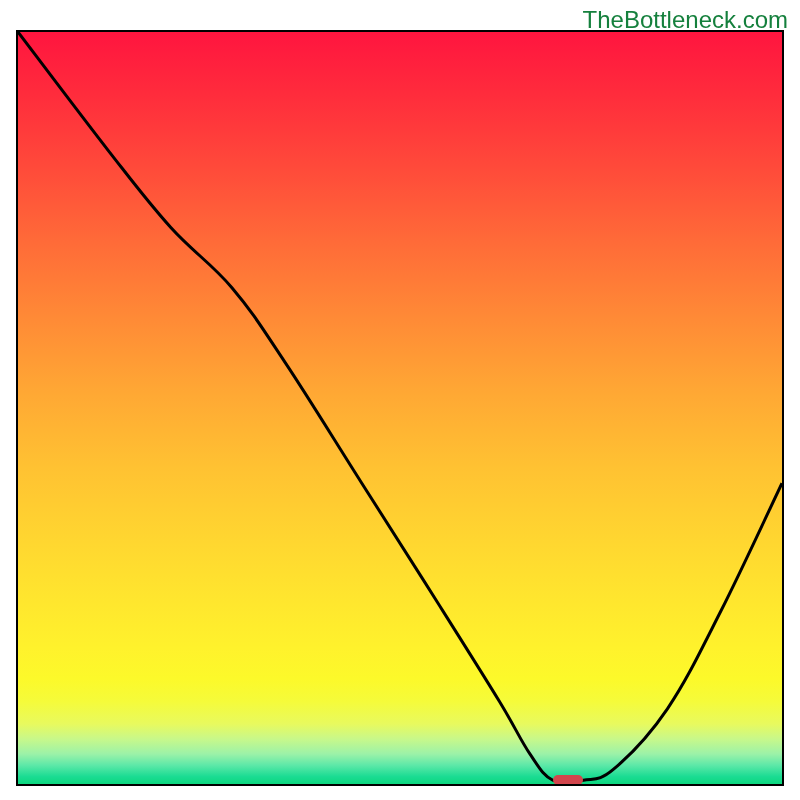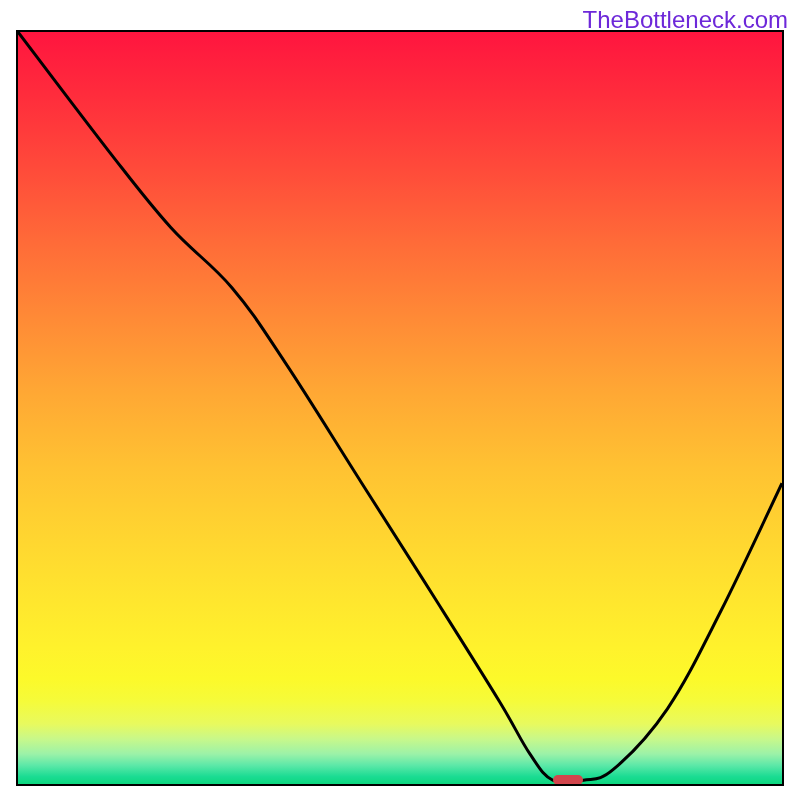--- a/index.html
+++ b/index.html
@@ -9,21 +9,21 @@
     height: 800px;
     background: #ffffff;
     position: relative;
   }
   .watermark {
     position: absolute;
     top: 6px;
     right: 12px;
     font-family: Arial, Helvetica, sans-serif;
     font-size: 24px;
-    color: #6d28d9;
+    color: #15803d;
     z-index: 10;
     margin-left: 40px;
   }
   .frame {
     position: absolute;
     left: 16px;
     top: 30px;
     width: 768px;
     height: 756px;
     border: 2px solid #000000;

